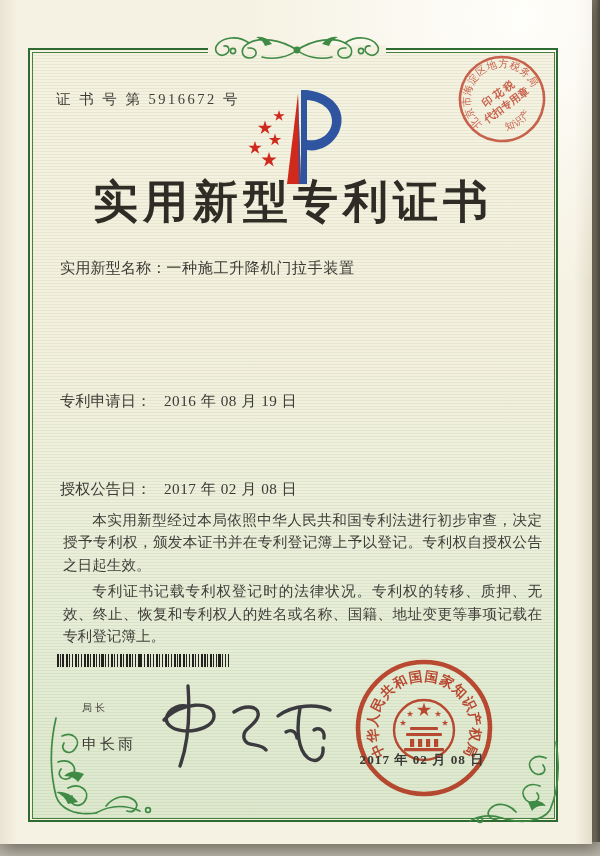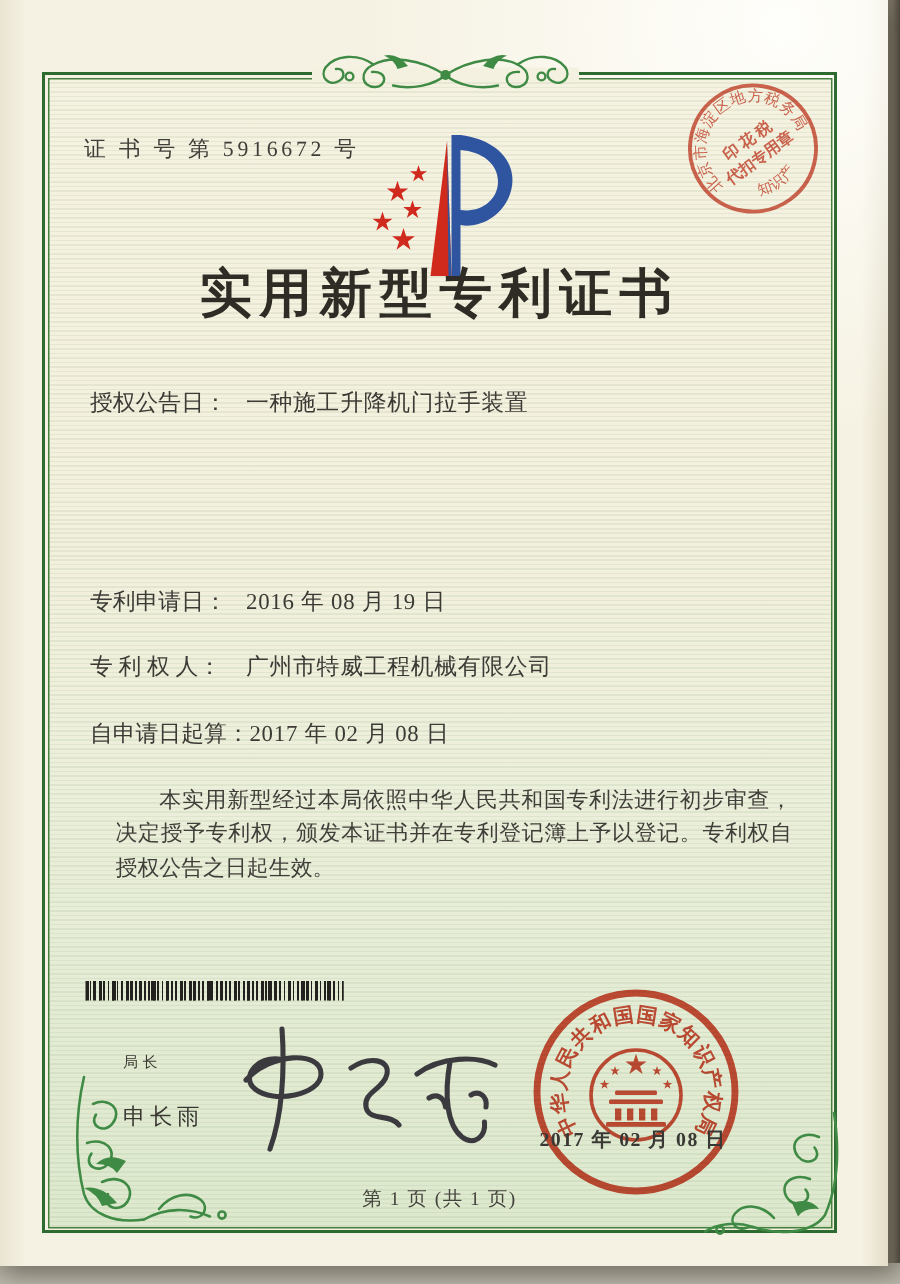--- a/index.html
+++ b/index.html
@@ -23,28 +23,28 @@
   #frame{position:absolute;left:28px;top:48px;width:526px;height:770px;
     border:2.5px solid #2e6b31;}
   #frame-inner-line{position:absolute;inset:1.5px;border:1px solid #45803f;pointer-events:none;}
   #frame-bg{position:absolute;inset:2.5px;
     background:
       repeating-linear-gradient(0deg, rgba(116,158,106,.12) 0 1px, rgba(116,158,106,0) 1px 3px),
       linear-gradient(180deg,#f6f2e1 0%,#f4f0de 38%,#ecefdb 62%,#e3ebd3 84%,#dde8cd 100%);}
   .abs{position:absolute;}
   
   #cert-number{left:26px;top:40px;font-size:14.5px;letter-spacing:2.5px;color:#3f3d38;}
-  #title{left:0;top:122px;width:100%;text-align:center;font-size:35px;font-weight:bold;
+  #title{left:0;top:122px;width:100%;text-align:center;font-size:45px;font-weight:bold;
          letter-spacing:5px;color:#2f2c26;}
   .field-row{left:30px;width:480px;font-size:15.2px;color:#3c3a35;white-space:nowrap;}
   .field-label{display:inline-block;min-width:104px;}
   .field-value{letter-spacing:.5px;}
   #paragraphs{left:29px;top:455px;width:487px;font-size:14.6px;line-height:22.4px;
      color:#403e39;text-align:justify;}
-  #paragraphs p{margin:18px;text-indent:2em;}
+  #paragraphs p{margin:4px;text-indent:2em;}
   #barcode{left:27px;top:604px;width:172px;height:13px;
     background:
       repeating-linear-gradient(90deg,#23211e 0 1px,transparent 1px 3px),
       repeating-linear-gradient(90deg,#23211e 0 2px,transparent 2px 9px),
       repeating-linear-gradient(90deg,transparent 0 5px,#23211e 5px 6px,transparent 6px 13px);}
   #officer-title{left:52px;top:651px;font-size:10px;letter-spacing:3px;color:#3a3833;}
   #officer-name{left:52px;top:685px;font-size:15px;letter-spacing:3px;color:#3a3833;}
   #signature{left:100px;top:628px;}
   #main-seal{left:318px;top:602px;mix-blend-mode:multiply;opacity:.94;}
   #seal-date{left:312px;top:701px;width:160px;text-align:center;font-size:13.2px;
@@ -133,34 +133,32 @@
           <use href="#star" transform="translate(30,40) scale(7.5)"></use>
           <use href="#star" transform="translate(40,52) scale(6.5)"></use>
           <use href="#star" transform="translate(20,60) scale(7)"></use>
           <use href="#star" transform="translate(34,72) scale(8)"></use>
         </g>
       </svg>
 
       <div class="abs" id="title">实用新型专利证书</div>
 
       <div class="abs field-row" style="top:208px">
-        <span class="field-label">授权公告日：</span><span class="field-value">一种施工升降机门拉手装置</span>
+        <span class="field-label">实用新型名称：</span><span class="field-value">一种施工升降机门拉手装置</span>
       </div>
       <div class="abs field-row" style="top:341px">
         <span class="field-label">专利申请日：</span><span class="field-value">2016 年 08 月 19 日</span>
       </div>
-      <div class="abs field-row" style="top:384px">
-        <span class="field-label">专 利 权 人：</span><span class="field-value">广州市特威工程机械有限公司</span>
-      </div>
       <div class="abs field-row" style="top:429px">
-        <span class="field-label">自申请日起算：</span><span class="field-value">2017 年 02 月 08 日</span>
+        <span class="field-label">授权公告日：</span><span class="field-value">2017 年 02 月 08 日</span>
       </div>
 
       <div class="abs" id="paragraphs">
         <p>本实用新型经过本局依照中华人民共和国专利法进行初步审查，决定授予专利权，颁发本证书并在专利登记簿上予以登记。专利权自授权公告之日起生效。</p>
+        <p>专利证书记载专利权登记时的法律状况。专利权的转移、质押、无效、终止、恢复和专利权人的姓名或名称、国籍、地址变更等事项记载在专利登记簿上。</p>
       </div>
 
       <div class="abs" id="barcode"></div>
 
       <div class="abs" id="officer-title">局长</div>
       <div class="abs" id="officer-name">申长雨</div>
 
       <svg class="abs" id="signature" width="212" height="102" viewBox="0 0 212 102">
         <g stroke="#2a2830" stroke-width="3.4" fill="none" stroke-linecap="round" opacity=".9">
           <path d="M34,42 C50,24 84,22 84,38 C84,52 52,58 40,48 C30,40 42,26 56,28"></path>
@@ -196,21 +194,20 @@
             <rect x="70" y="87" width="4.2" height="8"></rect>
             <rect x="78" y="87" width="4.2" height="8"></rect>
             <rect x="86" y="87" width="4.2" height="8"></rect>
             <rect x="56" y="96" width="40" height="3.2" rx="1"></rect>
           </g>
         </g>
       </svg>
 
       <div class="abs" id="seal-date">2017 年 02 月 08 日</div>
 
-      <div class="abs" id="footer-page">第 1 页 (共 1 页)</div>
 
       <svg class="abs" id="tax-seal" width="94" height="94" viewBox="0 0 94 94">
         <defs>
           <path id="taxTop" d="M 21.3,66.9 A 32,32 0 1 1 68.7,66.9" fill="none"></path>
           <path id="taxBottom" d="M 27,70.7 A 34.5,34.5 0 0 0 63,70.7" fill="none"></path>
         </defs>
         <g transform="rotate(-36 45 45)" fill="#c9402b" opacity=".88">
           <circle cx="45" cy="45" r="42" fill="none" stroke="#c9402b" stroke-width="2.6"></circle>
           <text font-size="10.2" letter-spacing=".5">
             <textPath href="#taxTop" startOffset="50%" text-anchor="middle">北京市海淀区地方税务局</textPath>

